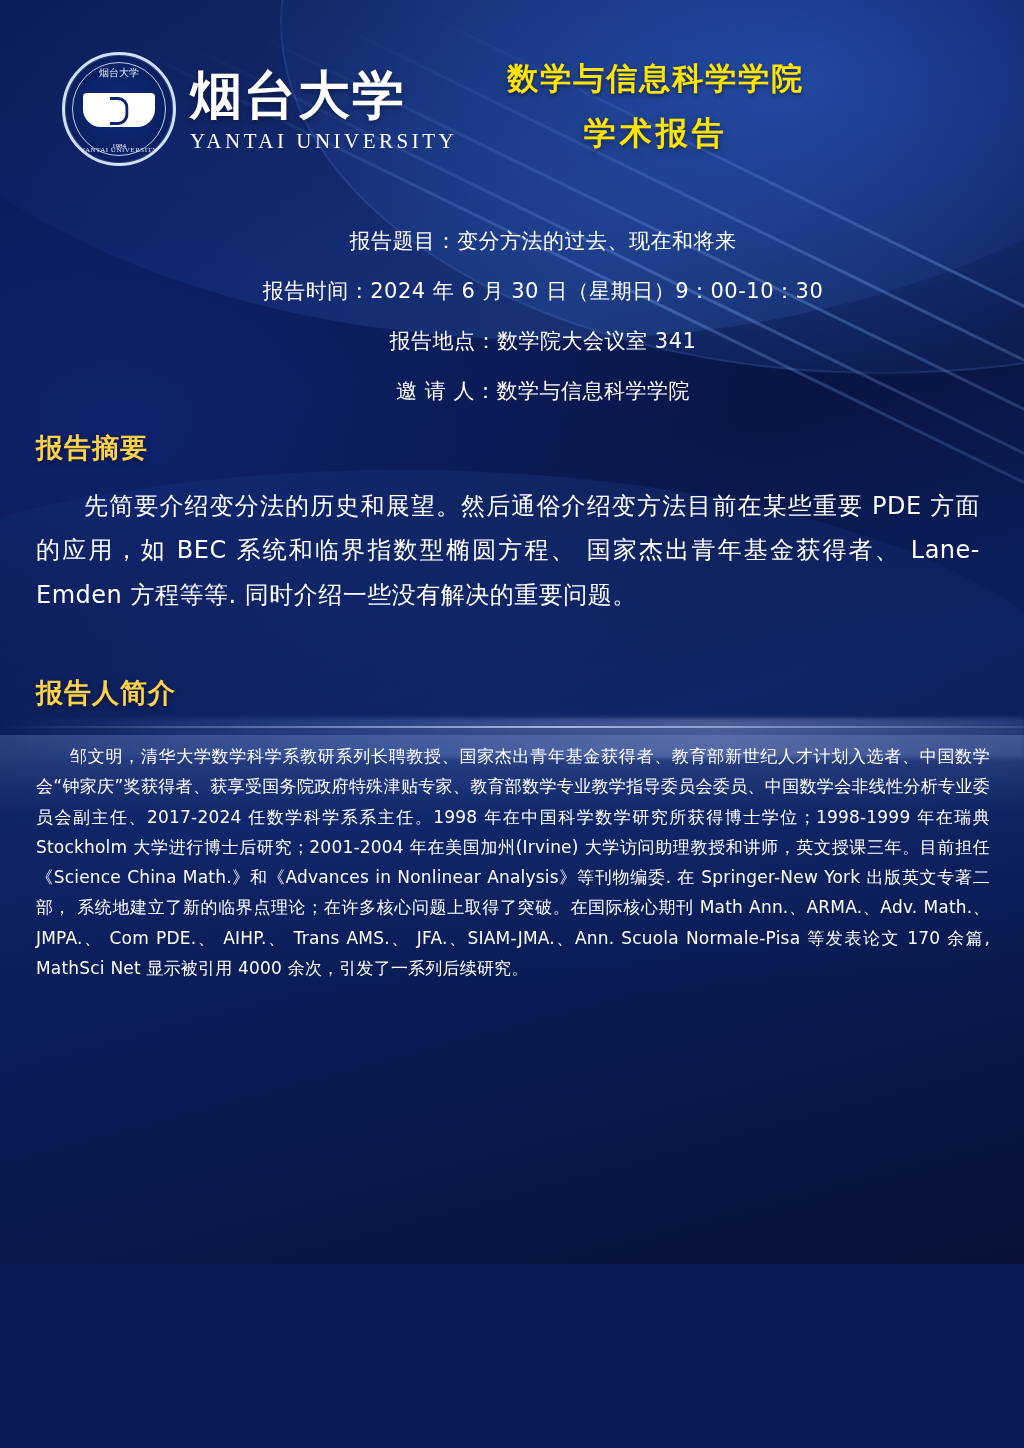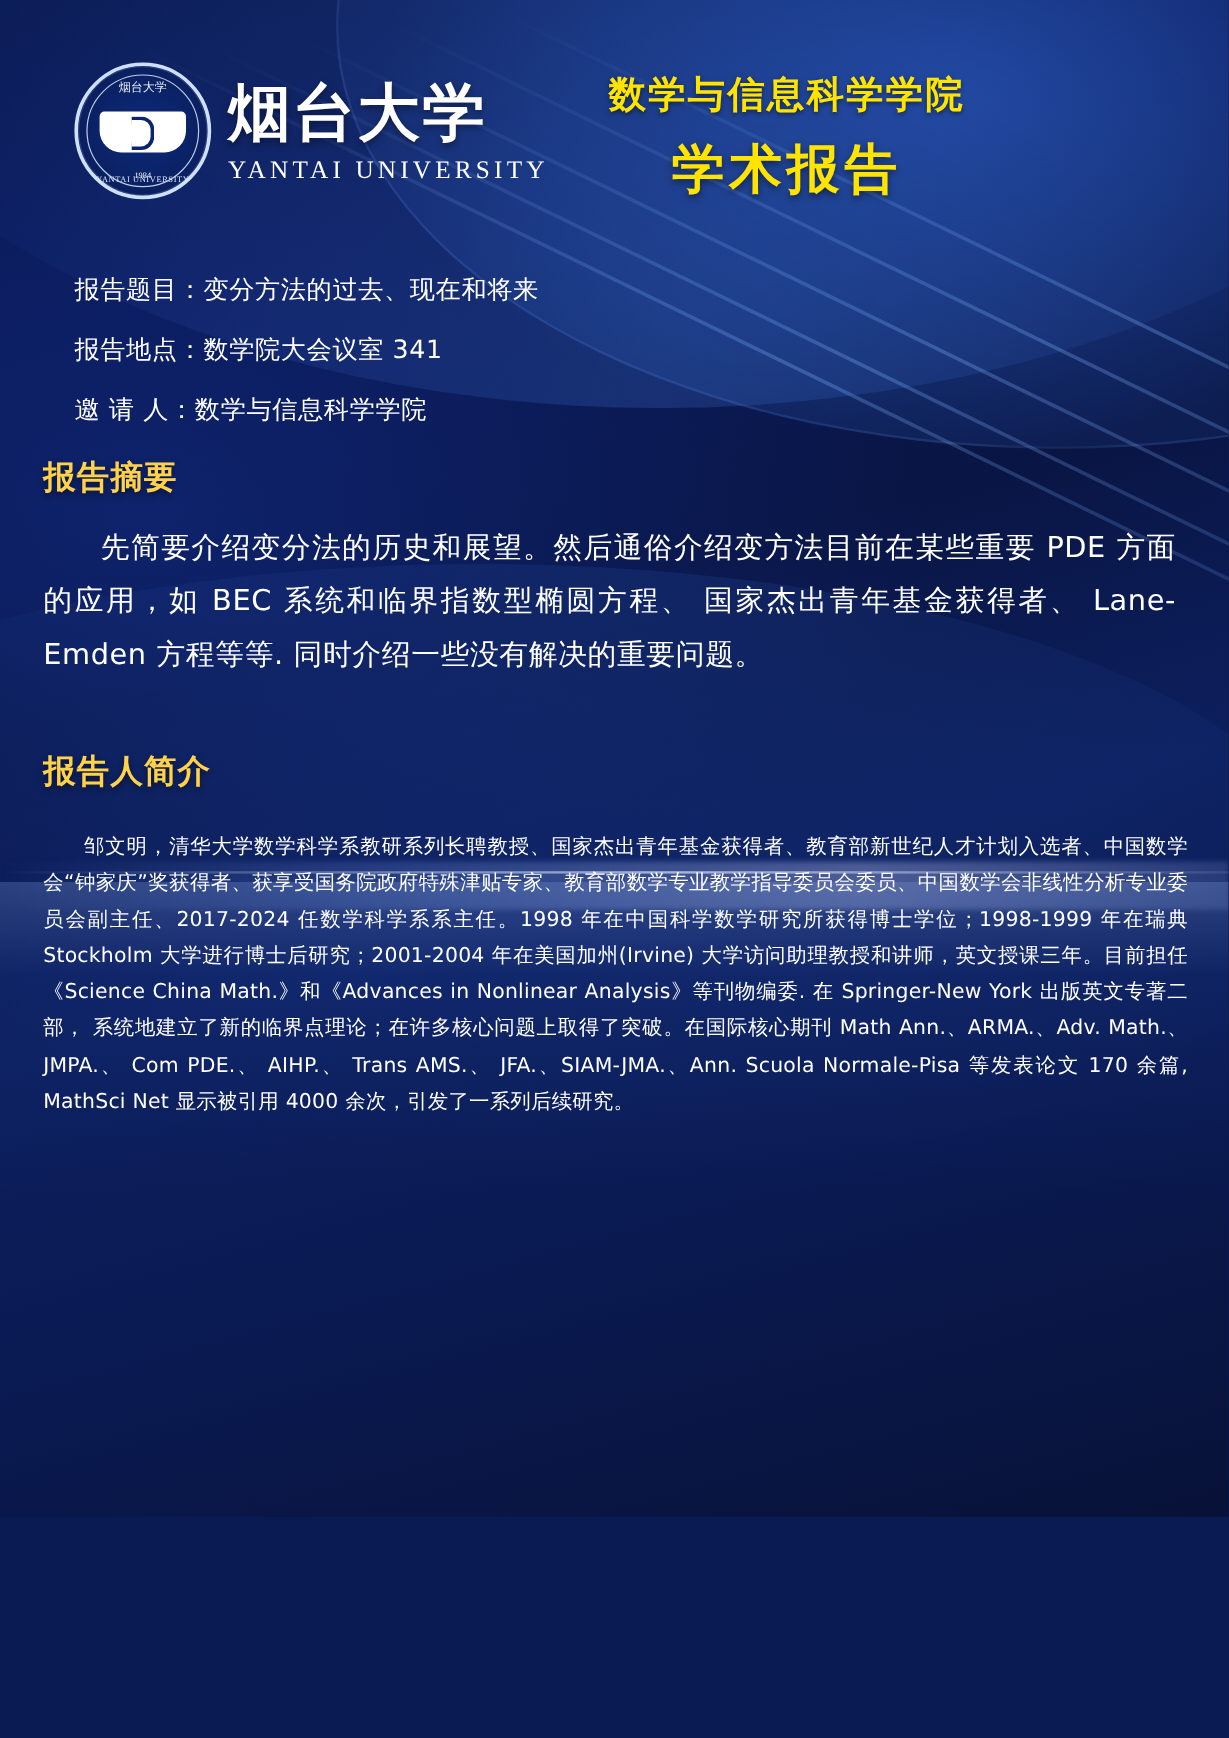--- a/index.html
+++ b/index.html
@@ -181,34 +181,35 @@
   .dept {
     font-size: 31px;
     color: #ffe400;
     font-weight: bold;
     letter-spacing: 2px;
     font-family: "DejaVu Sans", sans-serif;
     text-shadow: 0 2px 4px rgba(0,0,0,0.5);
   }
   .report-title {
     margin-top: 12px;
-    font-size: 44px;
+    font-size: 32px;
     color: #ffe400;
     font-weight: bold;
     letter-spacing: 4px;
     font-family: Liberation Mono, monospace;
     text-shadow: 0 2px 6px rgba(0,0,0,0.5);
     text-align: center;
   }
 
   
   .info {
     position: relative;
     margin: 28px 0 0 62px;
     color: #ffffff;
+    text-align: center;
   }
   .info-row {
     font-size: 22px;
     line-height: 1.0;
     margin-bottom: 28px;
     color: #ffffff;
     letter-spacing: 0.5px;
     font-family: "Liberation Serif", serif;
   }
   .info-row .lbl {
@@ -296,20 +297,23 @@
       <div class="dept">数学与信息科学学院</div>
       <div class="report-title">学术报告</div>
     </div>
   </div>
 
   <div class="info">
     <div class="info-row">
       <span class="lbl">报告题目：</span><span class="val">变分方法的过去、现在和将来</span>
     </div>
     <div class="info-row">
+      <span class="lbl">报告时间：</span><span class="val">2024 年 6 月 30 日（星期日）9：00-10：30</span>
+    </div>
+    <div class="info-row">
       <span class="lbl">报告地点：</span><span class="val">数学院大会议室 341</span>
     </div>
     <div class="info-row">
       <span class="lbl">邀 请 人：</span><span class="val">数学与信息科学学院</span>
     </div>
   </div>
 
   <div class="section-head">报告摘要</div>
   <div class="abstract">先简要介绍变分法的历史和展望。然后通俗介绍变方法目前在某些重要 PDE 方面的应用，如 BEC 系统和临界指数型椭圆方程、 国家杰出青年基金获得者、 Lane-Emden 方程等等. 同时介绍一些没有解决的重要问题。</div>
 

